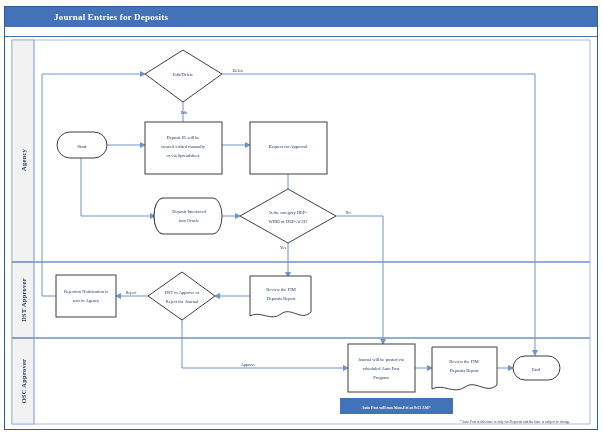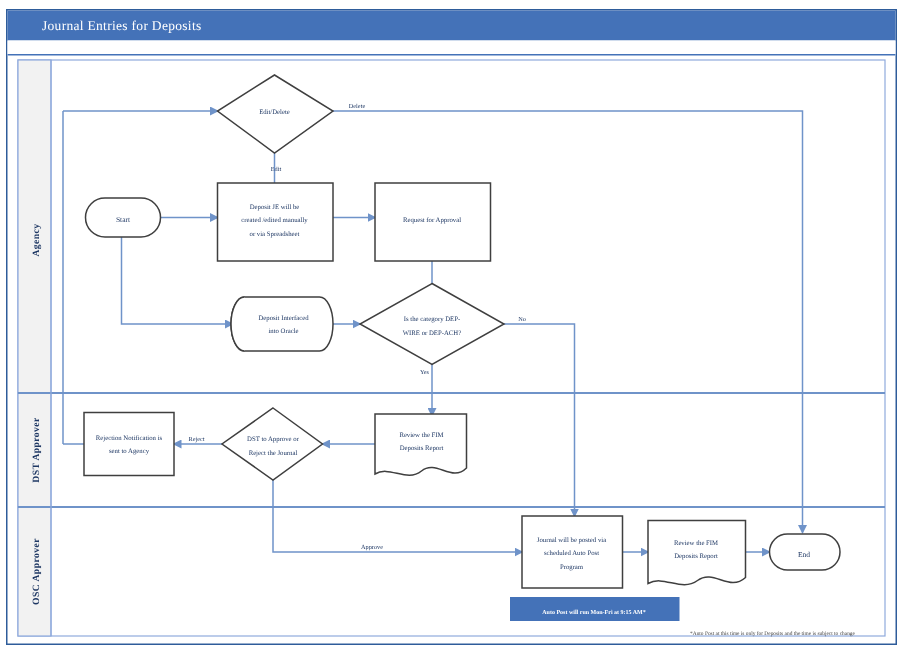--- a/index.html
+++ b/index.html
@@ -1,20 +1,20 @@
 <!DOCTYPE html>
 <html><head>
 <meta charset="utf-8">
 <style>
   html,body{margin:0;padding:0;background:#ffffff;}
   body{width:602px;height:434px;font-family:"Liberation Serif",serif;overflow:hidden;}
   #app{position:relative;width:602px;height:434px;box-sizing:border-box;}
   .outer-frame{position:absolute;left:4px;top:6px;width:594px;height:424px;border:1px solid #2e5c9a;box-sizing:border-box;}
   .title-bar{position:absolute;left:5px;top:7px;width:592px;height:20px;background:#4472b8;display:flex;align-items:center;box-sizing:border-box;}
-  .title-bar .t{color:#ffffff;font-size:9px;font-weight:normal;padding-left:23px;letter-spacing:.2px;font-family:"Liberation Serif",serif;}
+  .title-bar .t{color:#ffffff;font-size:9px;font-weight:bold;padding-left:23px;letter-spacing:.2px;font-family:"Liberation Serif",serif;margin-left:26px;}
   .gap-bar{position:absolute;left:5px;top:27px;width:592px;height:10px;background:#ffffff;border-bottom:1px solid #4472b8;box-sizing:border-box;}
   svg{position:absolute;left:0;top:0;}
   .lane-label{font-family:"Liberation Serif",serif;font-size:6.4px;fill:#1f3864;font-weight:bold;letter-spacing:.3px;}
   .node-text{font-family:"Liberation Serif",serif;font-size:4.5px;fill:#1f3864;text-anchor:middle;}
   .node-text-b{font-family:"Liberation Serif",serif;font-size:5.0px;fill:#1f3864;text-anchor:middle;}
   .edge-label{font-family:"Liberation Serif",serif;font-size:4.2px;fill:#1f3864;text-anchor:middle;}
   .note-text{font-family:"Liberation Serif",serif;font-size:4.0px;fill:#ffffff;text-anchor:middle;font-weight:bold;}
   .footnote{font-family:"Liberation Serif",serif;font-size:3.6px;fill:#404040;text-anchor:middle;}
   .shape{fill:#ffffff;stroke:#3f3f3f;stroke-width:1;}
   .conn{stroke:#6f93c9;stroke-width:1;fill:none;}

